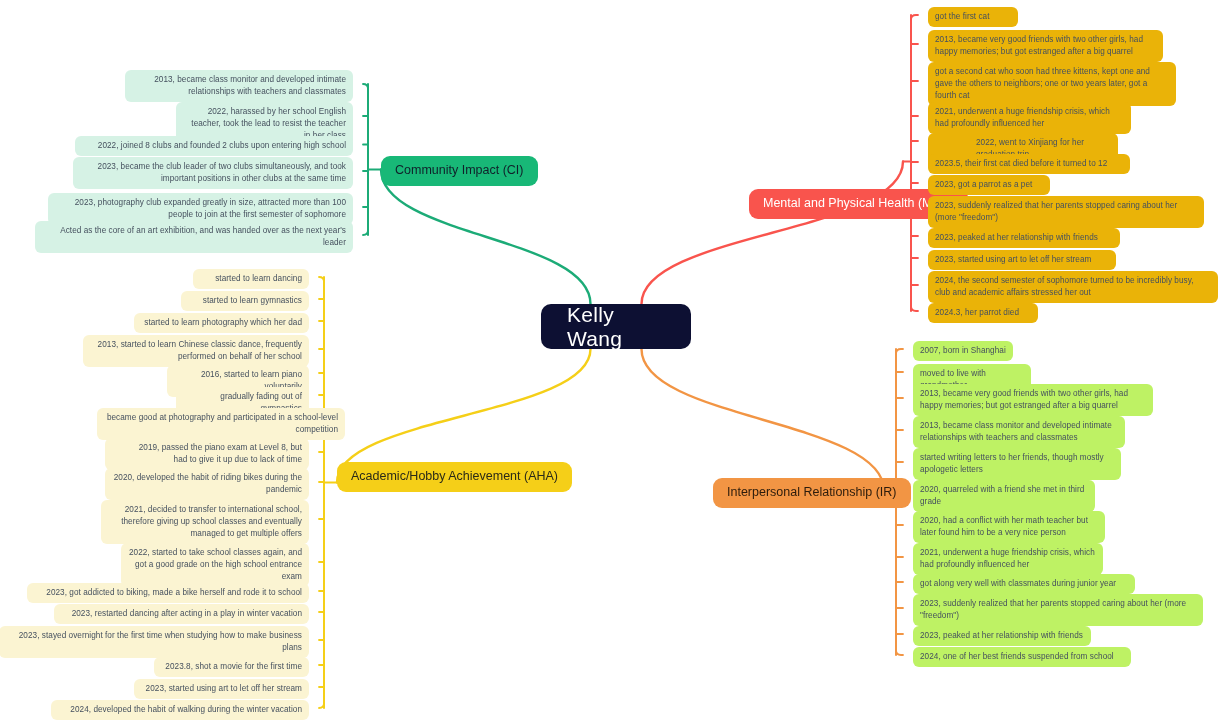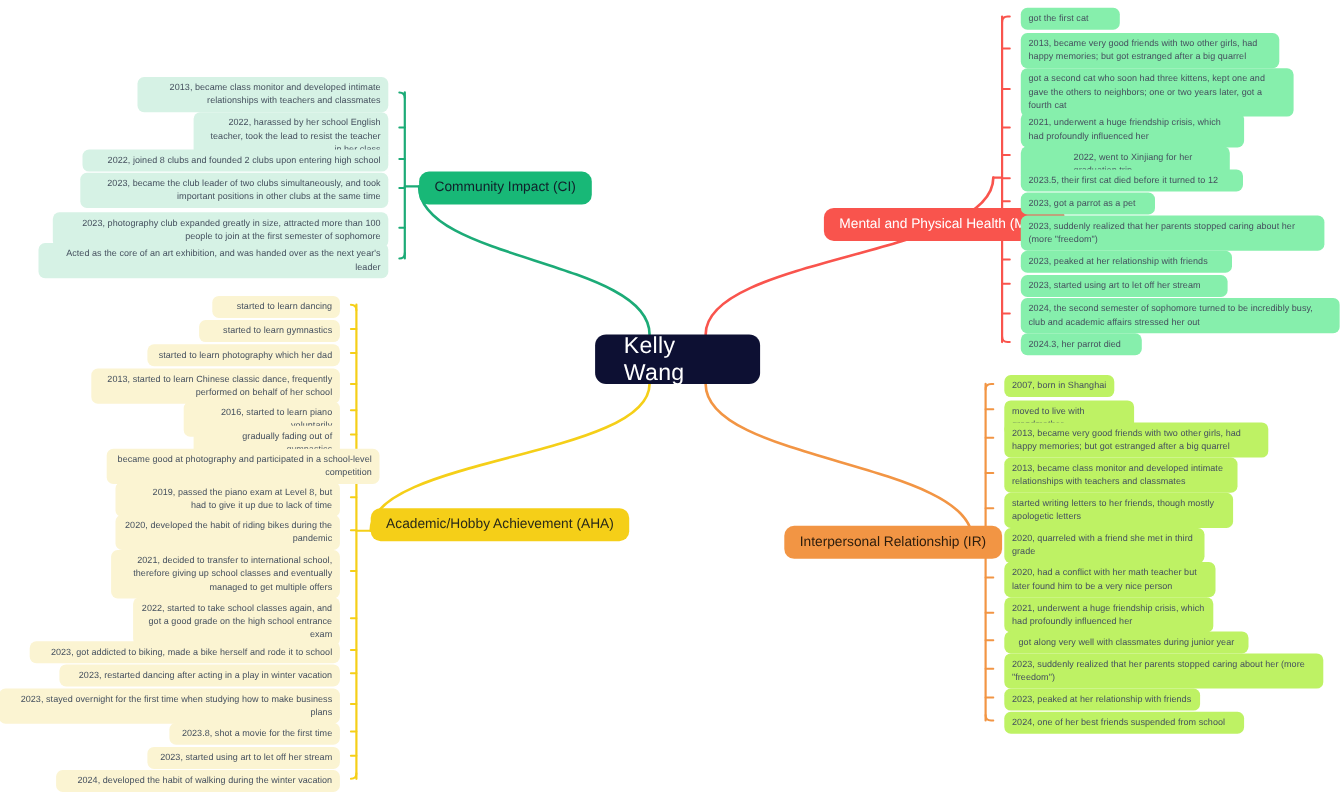--- a/index.html
+++ b/index.html
@@ -46,21 +46,21 @@
     position:absolute;
     box-sizing:border-box;
     border-radius:6px;
     font-size:8.2px;
     line-height:1.45;
     padding:4px 7px;
     color:#45505e;
     letter-spacing:.05px;
   }
   .leaf.ci{background:#d6f2e5;}
-  .leaf.mph{background:#86efac;}
+  .leaf.mph{background:#eab308;}
   .leaf.aha{background:#fbf4d2;}
   .leaf.ir{background:#bef264;}
   .leaf.ta-right{text-align:right;}
   .leaf.ta-left{text-align:left;}
 </style>
 </head>
 <body>
 
 <div id="canvas">
   <svg class="links" id="links">
@@ -176,18 +176,18 @@
         <span>Interpersonal Relationship (IR)</span>
       </div>
       <div class="leaf ir ta-left" style="top: 341px; width: 100px; min-height: 16px; left: 913px;"><span>2007, born in Shanghai</span></div>
       <div class="leaf ir ta-left" style="top: 364px; width: 118px; min-height: 16px; left: 913px;"><span>moved to live with grandmother</span></div>
       <div class="leaf ir ta-left" style="top: 384px; width: 240px; min-height: 28px; left: 913px;"><span>2013, became very good friends with two other girls, had happy memories; but got estranged after a big quarrel</span></div>
       <div class="leaf ir ta-left" style="top: 416px; width: 212px; min-height: 28px; left: 913px;"><span>2013, became class monitor and developed intimate relationships with teachers and classmates</span></div>
       <div class="leaf ir ta-left" style="top: 448px; width: 208px; min-height: 28px; left: 913px;"><span>started writing letters to her friends, though mostly apologetic letters</span></div>
       <div class="leaf ir ta-left" style="top: 480px; width: 182px; min-height: 28px; left: 913px;"><span>2020, quarreled with a friend she met in third grade</span></div>
       <div class="leaf ir ta-left" style="top: 511px; width: 192px; min-height: 28px; left: 913px;"><span>2020, had a conflict with her math teacher but later found him to be a very nice person</span></div>
       <div class="leaf ir ta-left" style="top: 543px; width: 190px; min-height: 28px; left: 913px;"><span>2021, underwent a huge friendship crisis, which had profoundly influenced her</span></div>
-      <div class="leaf ir ta-left" style="top: 574px; width: 222px; min-height: 16px; left: 913px; text-align: center;"><span>got along very well with classmates during junior year</span></div>
+      <div class="leaf ir ta-left" style="top: 574px; width: 222px; min-height: 16px; left: 913px;"><span>got along very well with classmates during junior year</span></div>
       <div class="leaf ir ta-left" style="top: 594px; width: 290px; min-height: 28px; left: 913px;"><span>2023, suddenly realized that her parents stopped caring about her (more "freedom")</span></div>
       <div class="leaf ir ta-left" style="top: 626px; width: 178px; min-height: 16px; left: 913px;"><span>2023, peaked at her relationship with friends</span></div>
       <div class="leaf ir ta-left" style="top: 647px; width: 218px; min-height: 16px; left: 913px;"><span>2024, one of her best friends suspended from school</span></div>
     </div>
 </div>
 
 </body></html>

